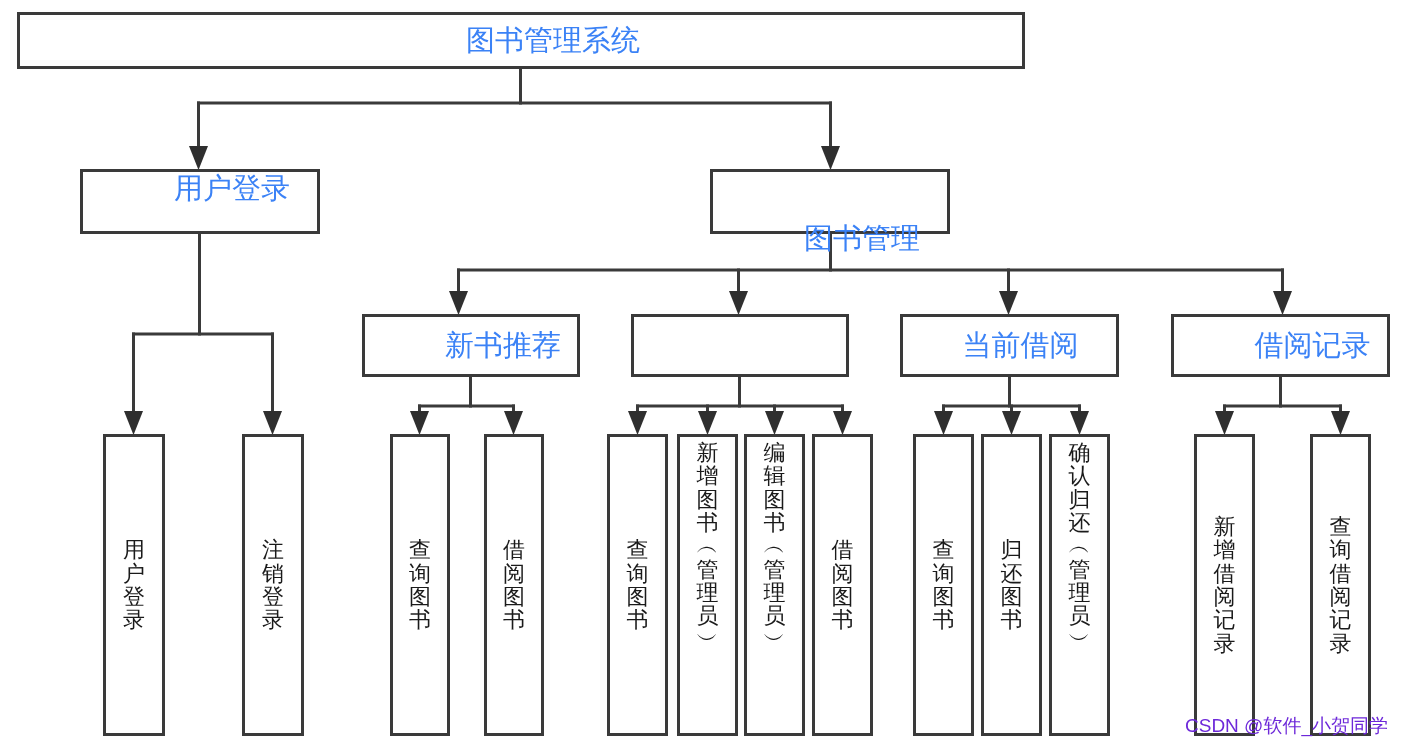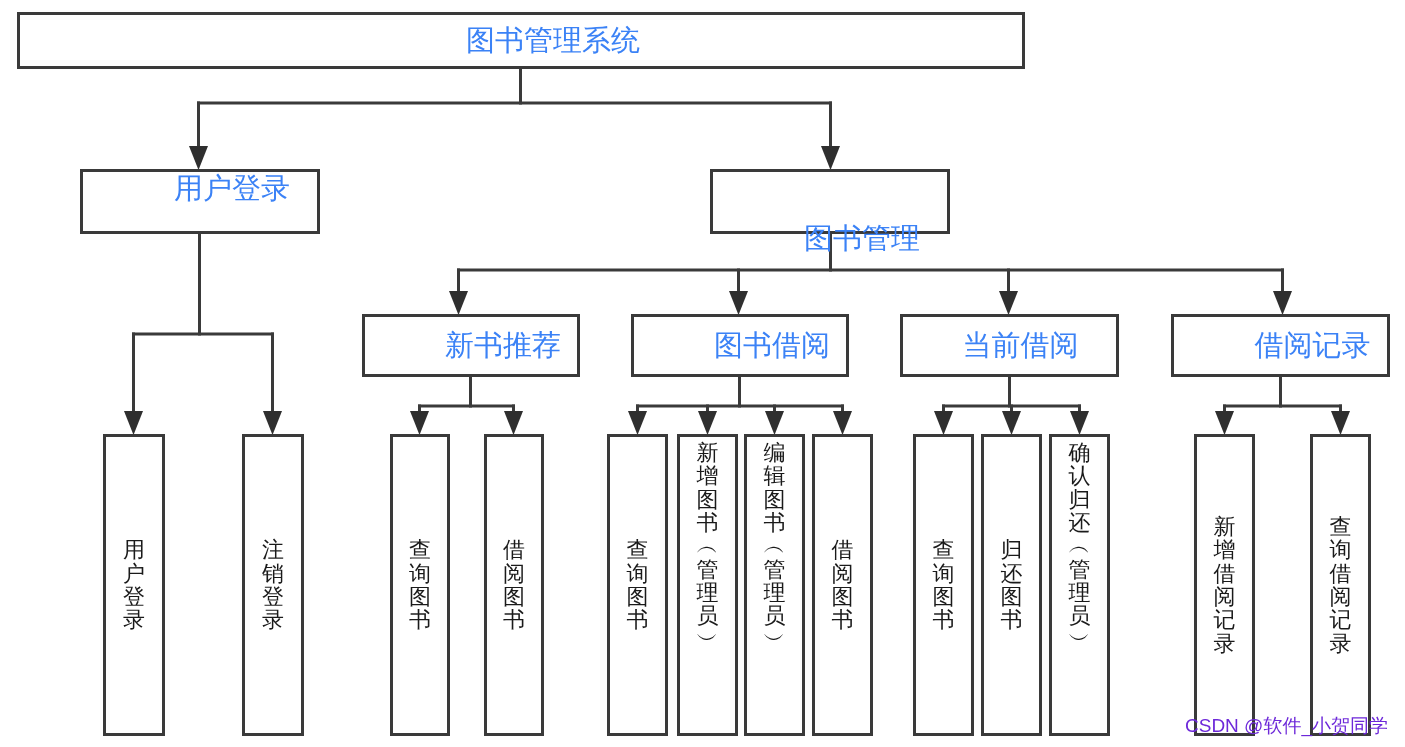--- a/index.html
+++ b/index.html
@@ -186,21 +186,20 @@
     <rect class="node-box" x="1195.5" y="435.5" width="58" height="299"></rect>
     <rect class="node-box" x="1311.5" y="435.5" width="58" height="299"></rect>
   </svg>
 
   <div class="horiz-text-wrap" style="left:18px; top:13px; width:1006px; height:55px;">图书管理系统</div>
 
   <div class="horiz-text-wrap" style="left:81px; top:157px; width:238px; height:63px;">用户登录</div>
   <div class="horiz-text-wrap" style="left:711px; top:170px; width:238px; height:63px;margin-top:37px;">图书管理</div>
 
   <div class="horiz-text-wrap" style="left:363px; top:315px; width:216px; height:61px;">新书推荐</div>
-  <div class="horiz-text-wrap" style="left:632px; top:315px; width:216px; height:61px;">图书借阅</div>
   <div class="horiz-text-wrap" style="left:901px; top:315px; width:175px; height:61px;">当前借阅</div>
   <div class="horiz-text-wrap" style="left:1172px; top:315px; width:217px; height:61px;">借阅记录</div>
 
   <div class="vert-text-wrap" style="left:104px; top:435px; width:60px; height:300px;">
       <span class="ch">用</span>
       <span class="ch">户</span>
       <span class="ch">登</span>
       <span class="ch">录</span>
     </div>
   <div class="vert-text-wrap" style="left:243px; top:435px; width:60px; height:300px;">

